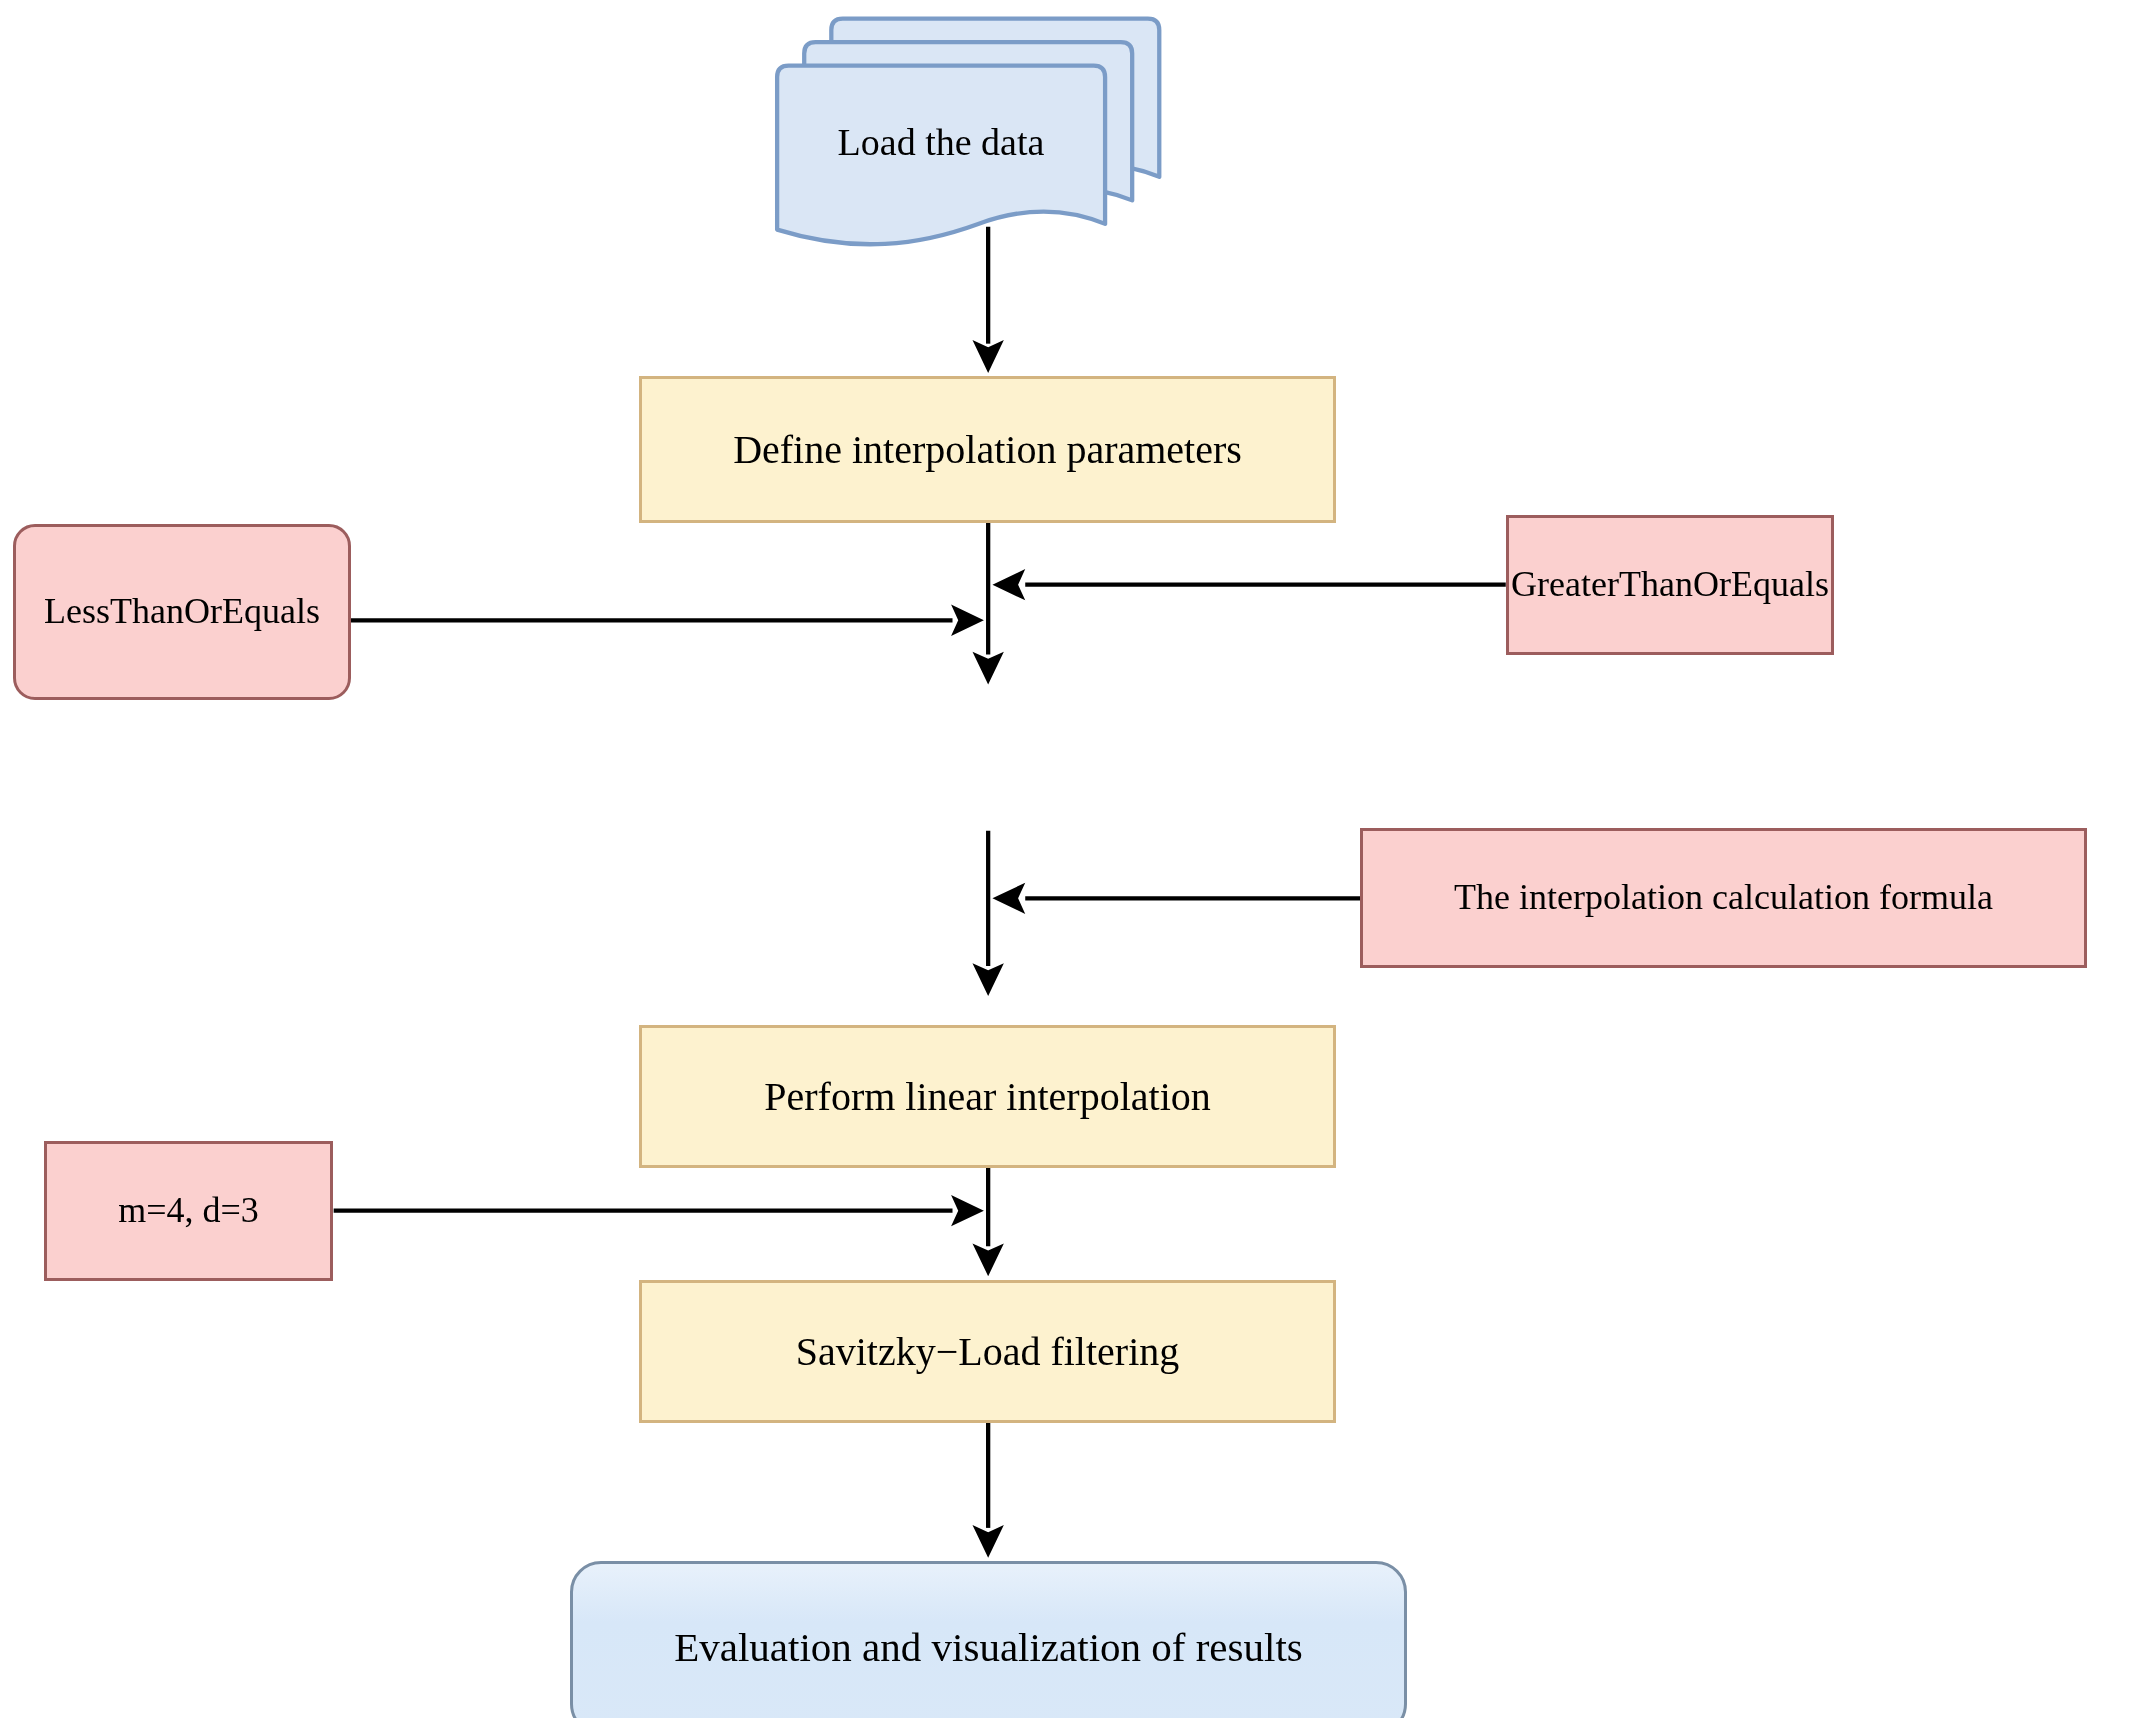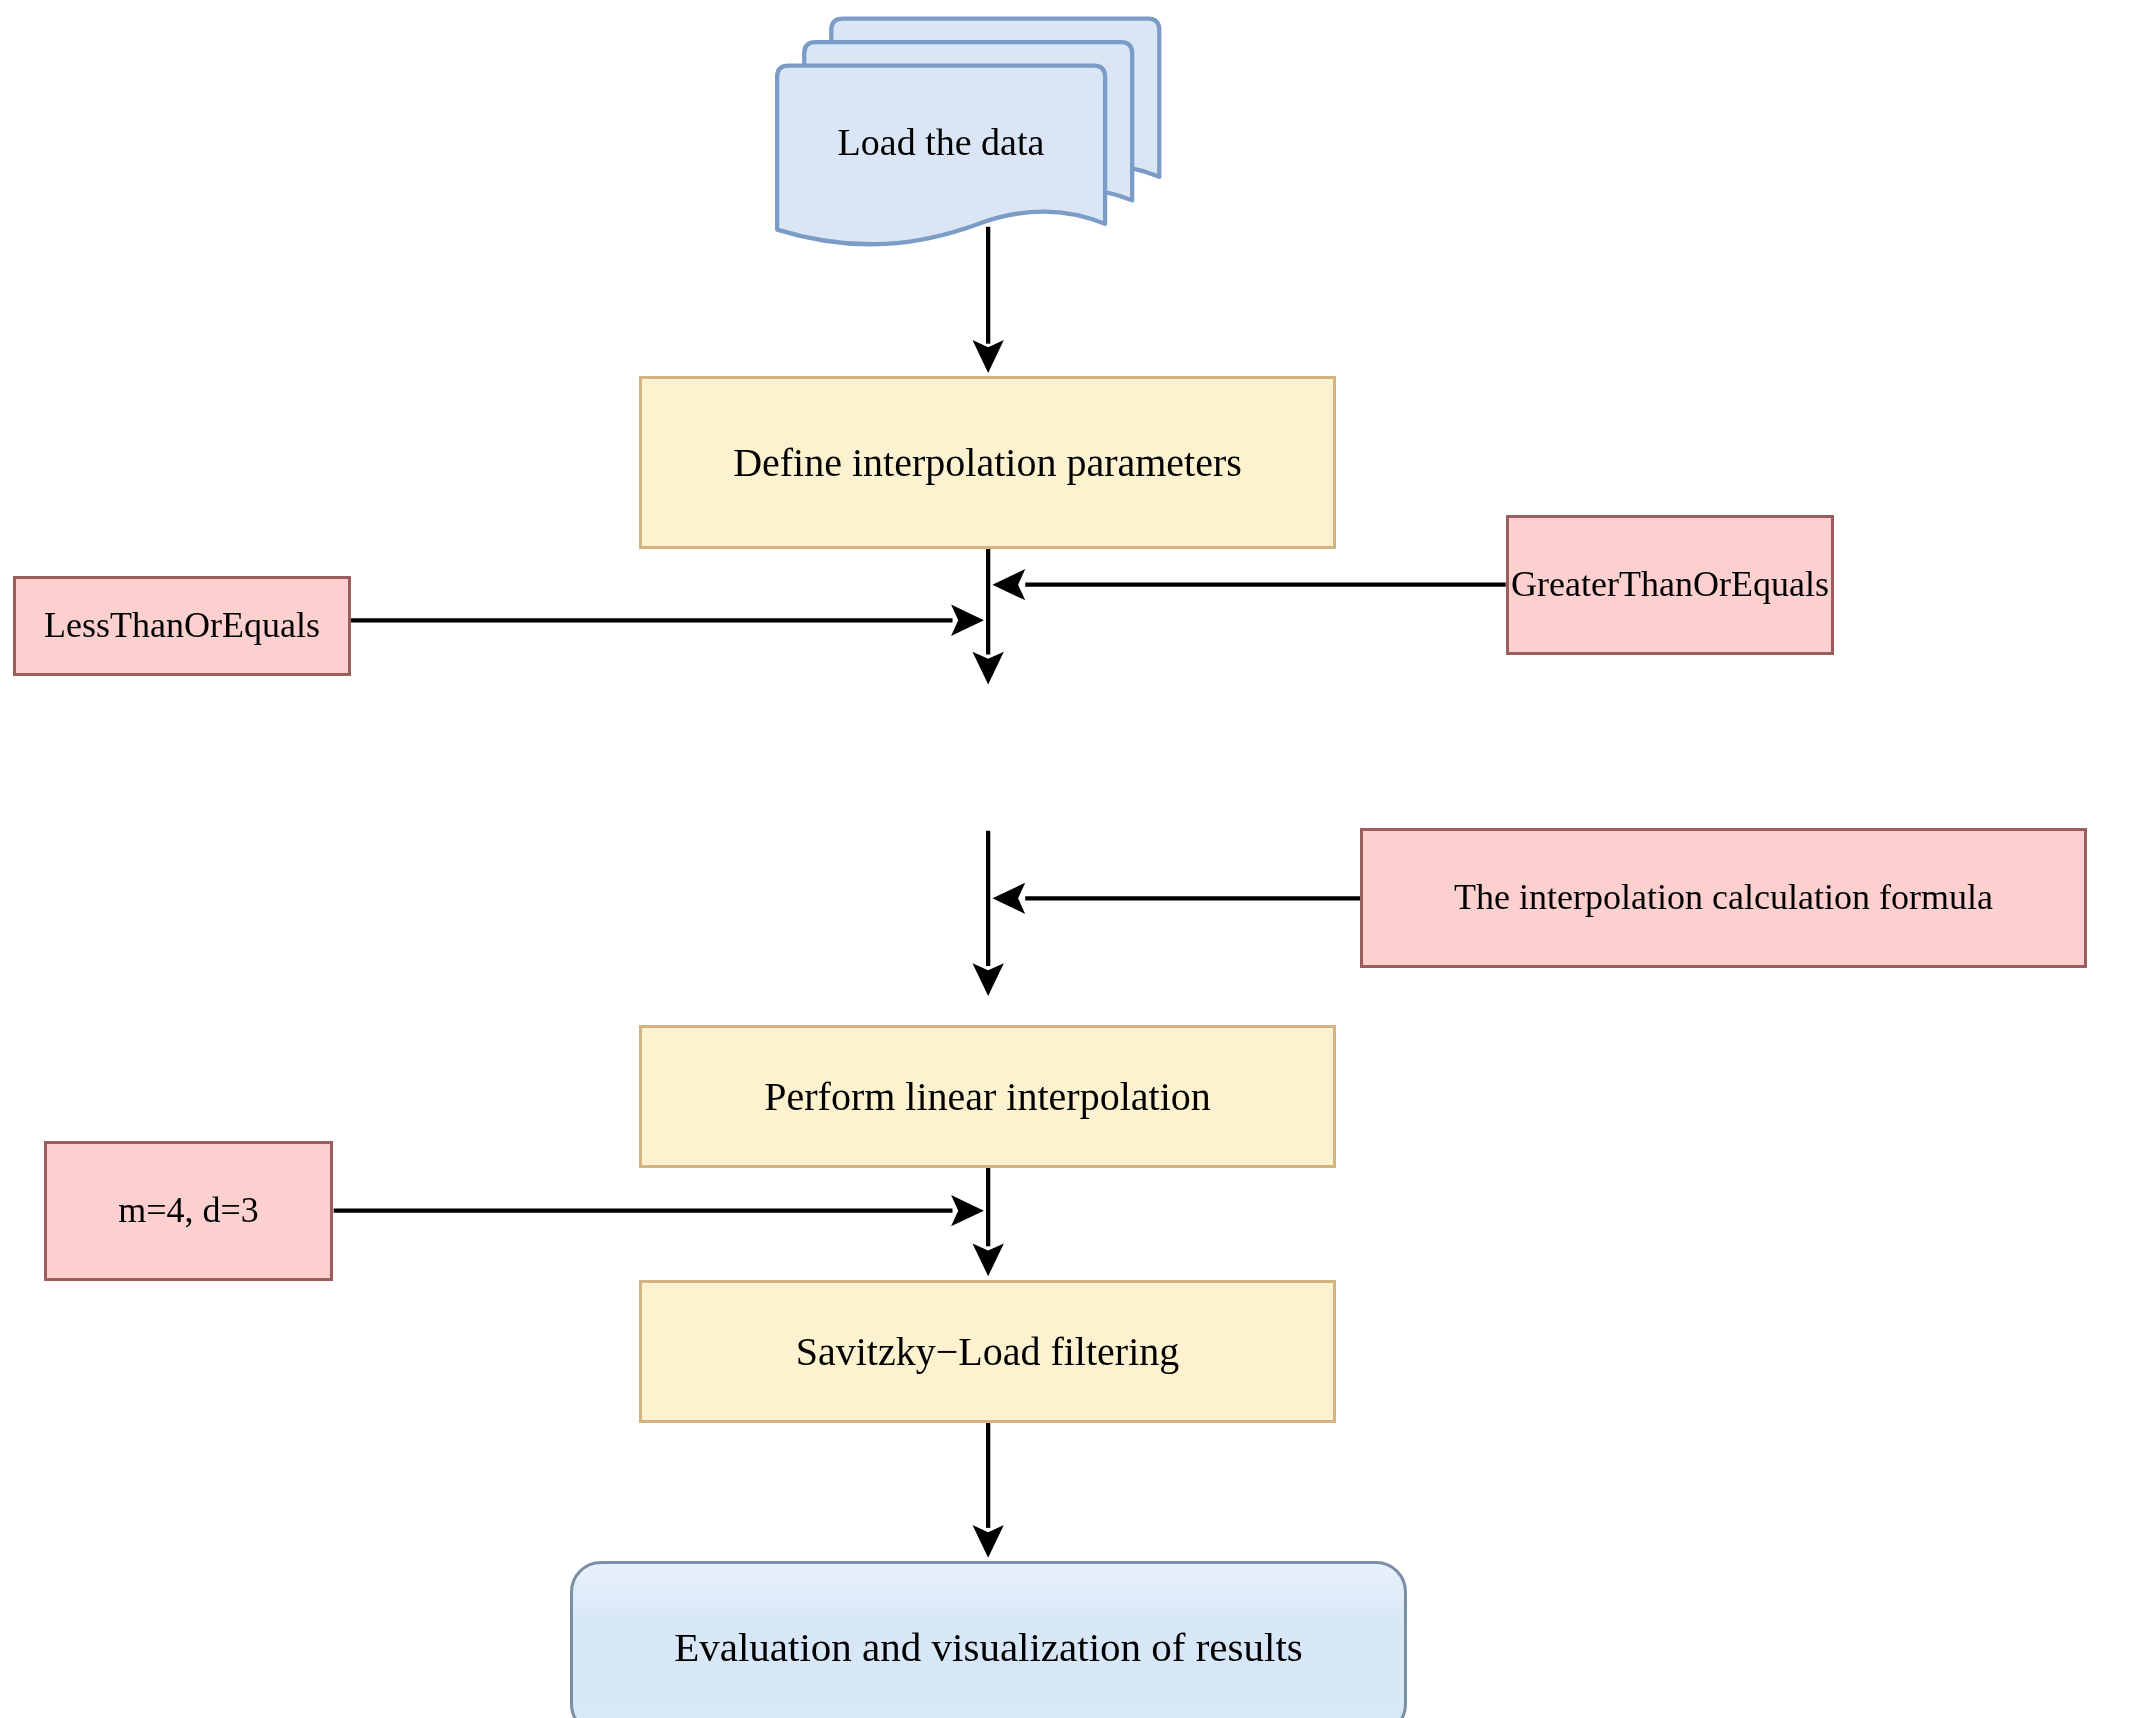--- a/index.html
+++ b/index.html
@@ -103,23 +103,23 @@
       </g>
       <g>
         <line x1="468" y1="1698" x2="1336" y2="1698"></line>
         <path d="M 1380,1698 L 1334,1676 L 1344,1698 L 1334,1720 Z" stroke="none"></path>
       </g>
     </g>
   </svg>
 
   <div class="node doc-label" style="left:777px;top:71px;width:328px;height:143px;">Load the data</div>
 
-  <div class="node process" style="left:639px;top:376px;width:697px;height:173px;">Define interpolation parameters</div>
+  <div class="node process" style="left:639px;top:376px;width:697px;height:147px;">Define interpolation parameters</div>
 
-  <div class="node side" style="left:13px;top:576px;width:338px;height:100px;">LessThanOrEquals</div>
+  <div class="node side" style="left:13px;top:524px;width:338px;height:176px;border-radius:22px;">LessThanOrEquals</div>
 
   <div class="node side" style="left:1506px;top:515px;width:328px;height:140px;">GreaterThanOrEquals</div>
 
 
   <div class="node side" style="left:1360px;top:828px;width:727px;height:140px;">The interpolation calculation formula</div>
 
   <div class="node process" style="left:639px;top:999px;width:697px;height:143px;margin-top:26px;">Perform linear interpolation</div>
 
   <div class="node side" style="left:44px;top:1141px;width:289px;height:140px;">m=4, d=3</div>
 

